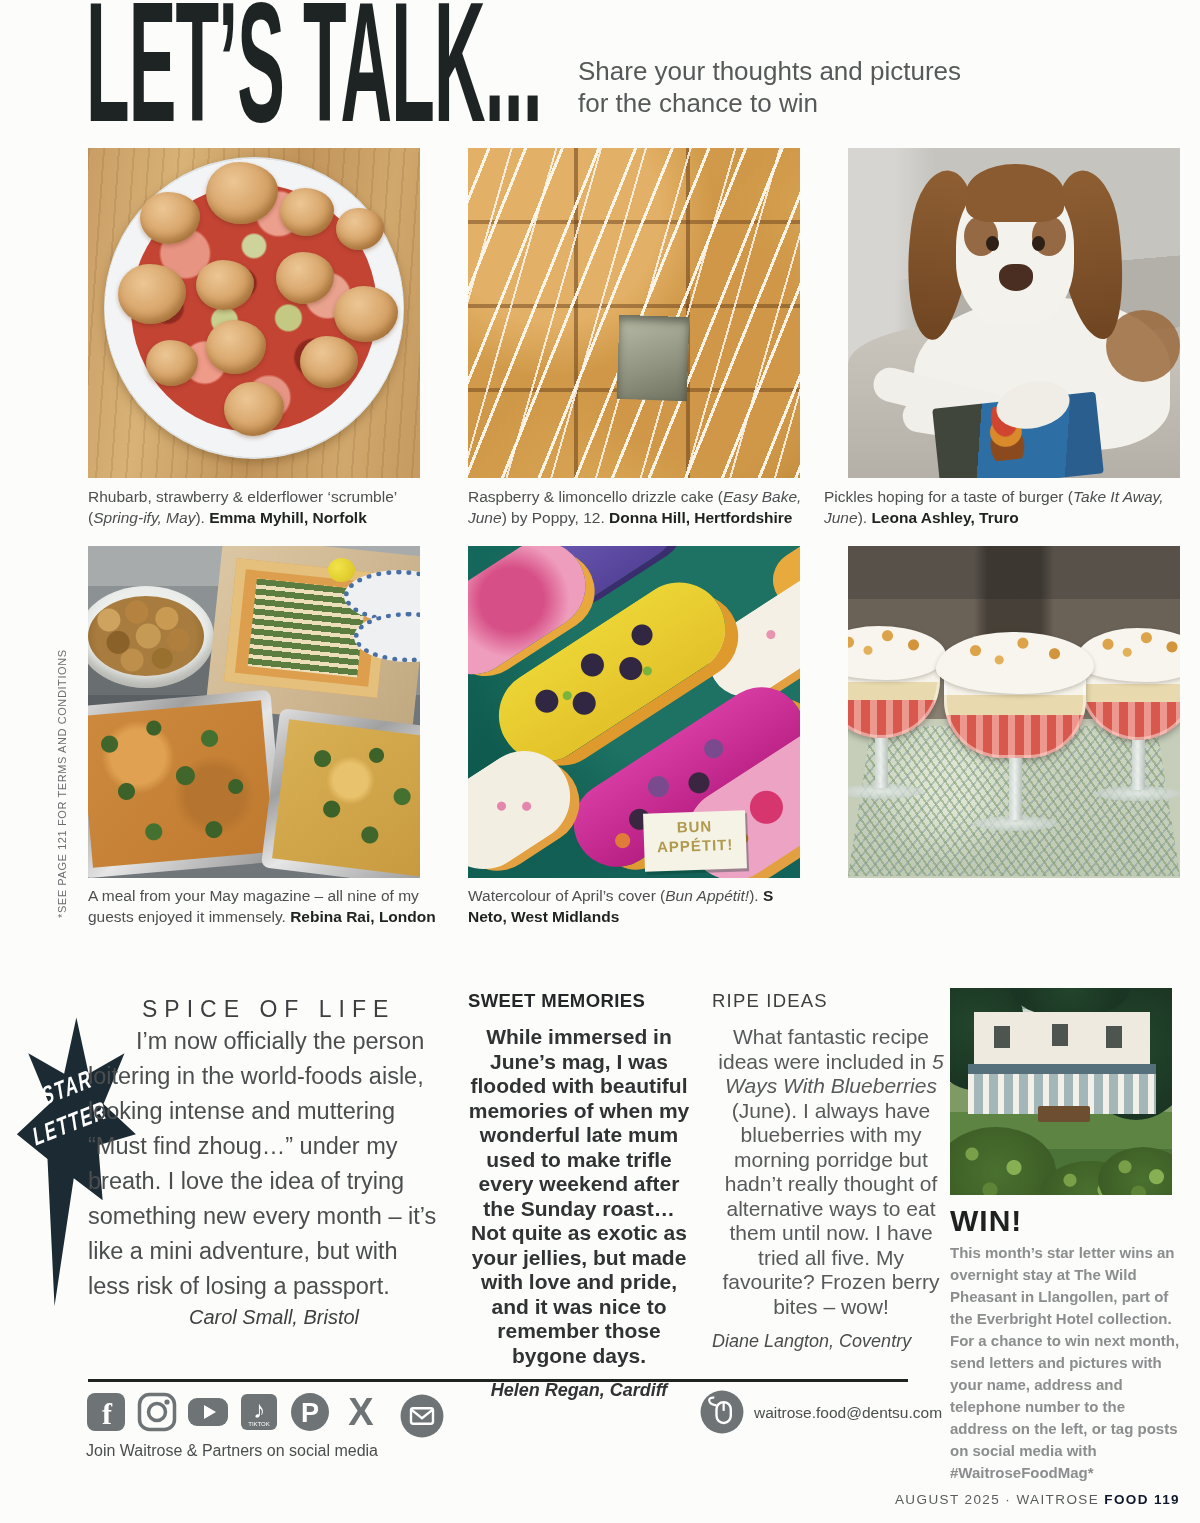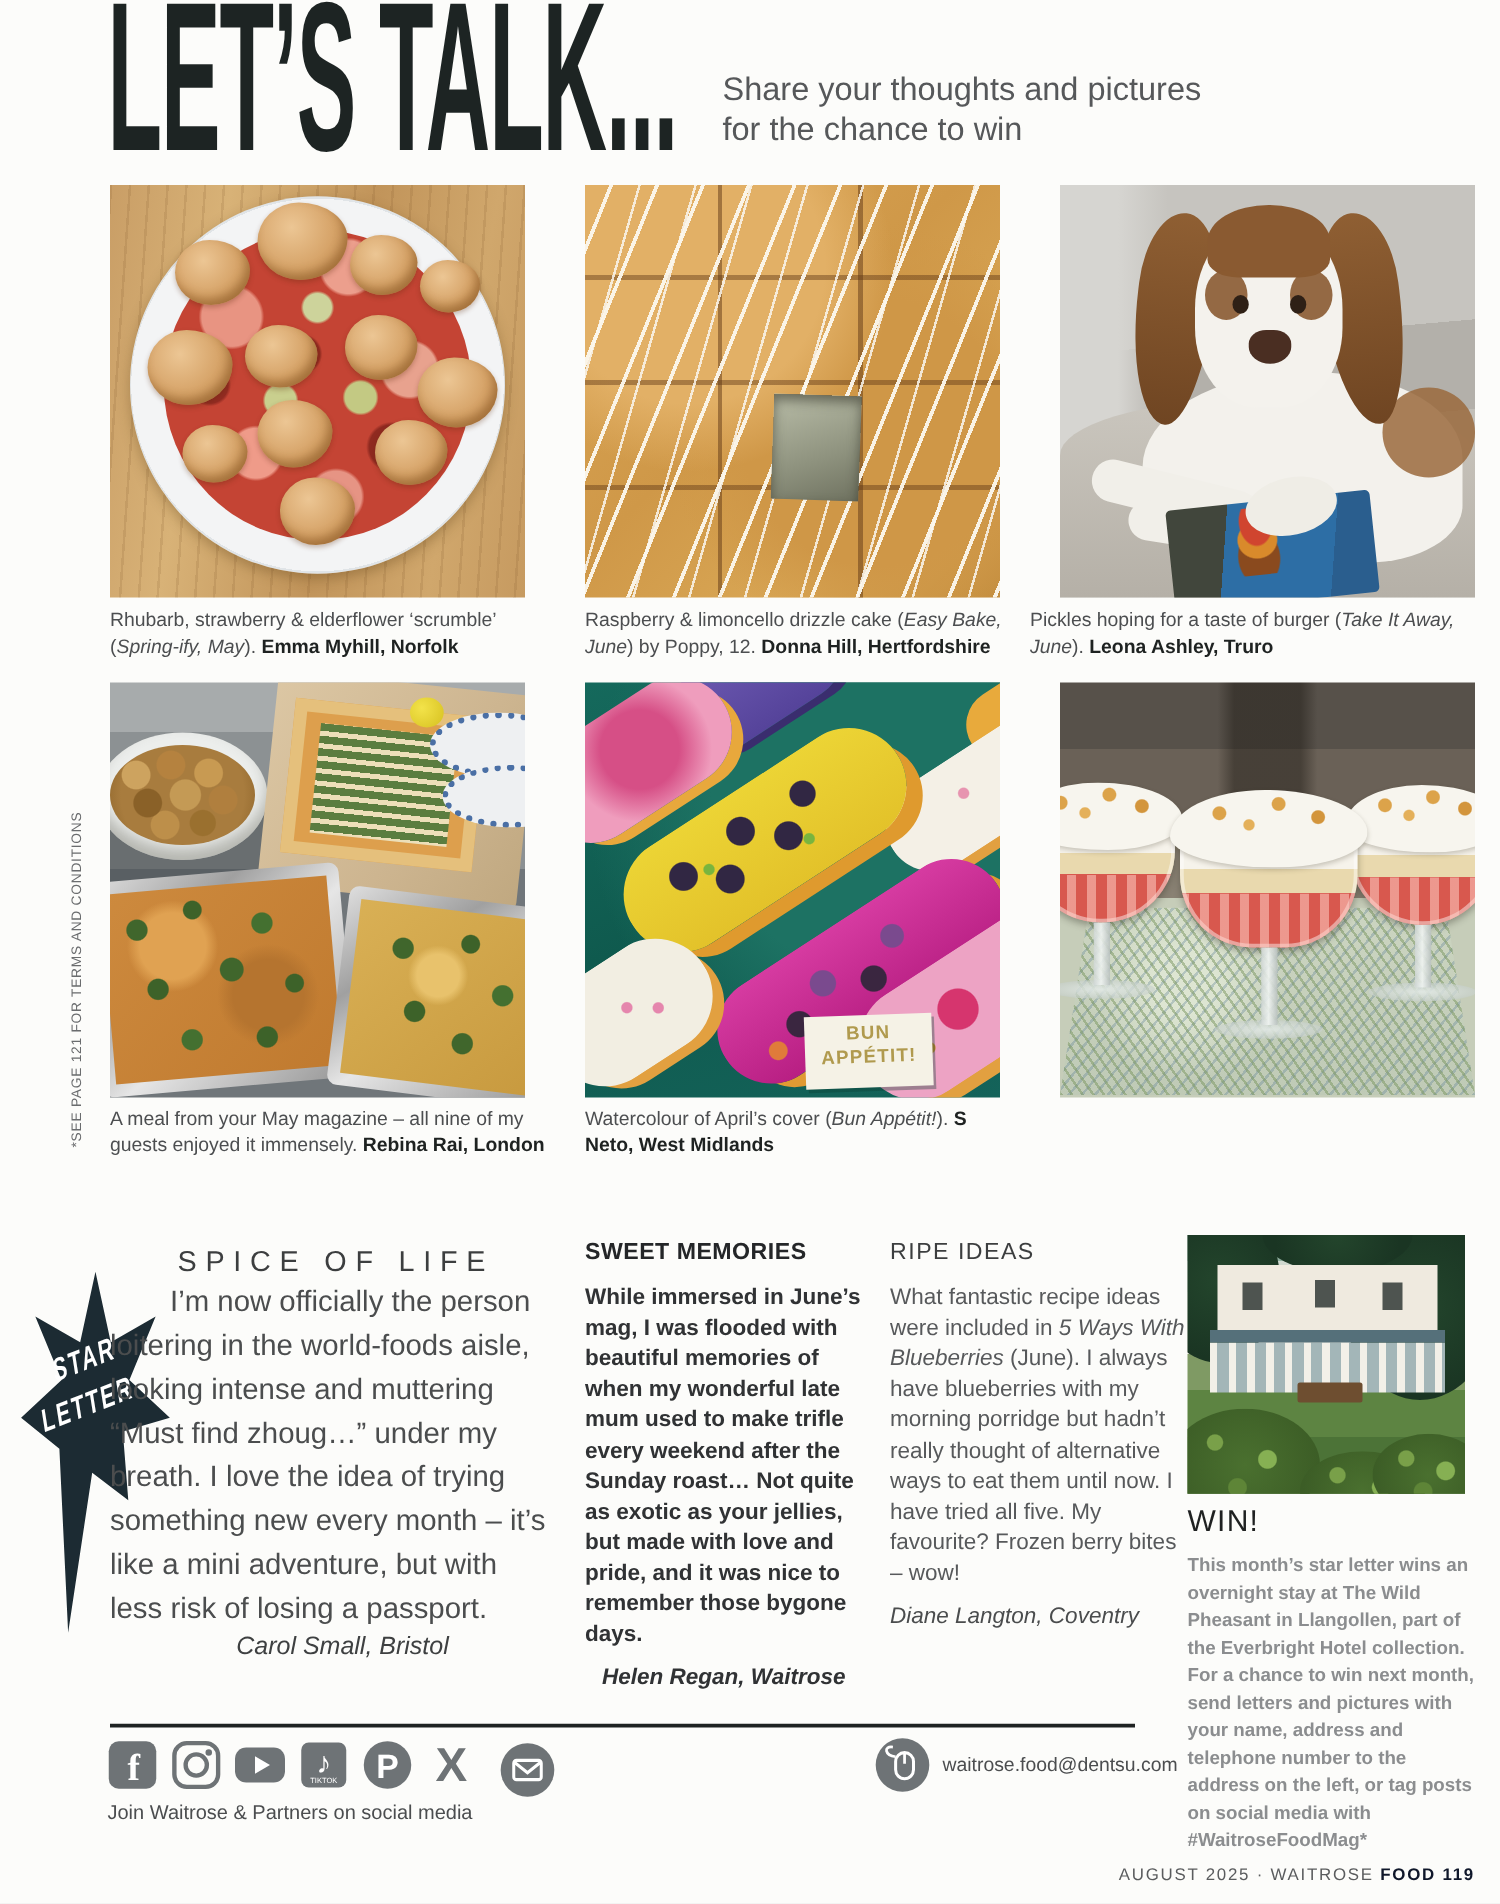--- a/index.html
+++ b/index.html
@@ -175,28 +175,28 @@
 
   
   .star-svg{position:absolute;left:2px;top:983px;width:140px;height:330px;}
   .l1-title{position:absolute;left:142px;top:996px;font-size:23px;letter-spacing:7px;color:#3c3e3f;}
   .l1-body{position:absolute;left:88px;top:1024px;width:354px;font-size:23.5px;line-height:35px;color:#4b4d4e;text-indent:48px;margin:0;}
   .l1-sign{position:absolute;left:100px;top:1306px;width:348px;text-align:center;font-style:italic;font-size:20px;color:#3e4041;}
   .lcol{position:absolute;top:990px;}
   .l2{left:468px;width:222px;} .l3{left:712px;width:238px;}
   .l-title{font-size:18.5px;font-weight:700;color:#242628;letter-spacing:.4px;margin:0 0 13px 0;}
   .l3 .l-title{font-weight:400;letter-spacing:1.2px;color:#3c3e3f;}
-  .l-body{font-size:18px;line-height:24.5px;margin:0;}
+  .l-body{font-size:21px;line-height:24.5px;margin:0;text-align:center;}
   .l2 .l-body{color:#303234;font-weight:700;}
   .l3 .l-body{color:#57595b;font-weight:400;}
   .l-sign{font-style:italic;font-size:18px;margin-top:12px;}
   .l2 .l-sign{text-align:center;font-weight:700;color:#303234;}
   .l3 .l-sign{color:#4a4c4d;}
 
-  .win-title{position:absolute;left:950px;top:1204px;font-size:24px;color:#1f2121;letter-spacing:1px;margin:0;font-weight:400;}
+  .win-title{position:absolute;left:950px;top:1204px;font-size:30px;color:#1f2121;letter-spacing:1px;margin:0;font-weight:700;}
   .win-body{position:absolute;left:950px;top:1242px;width:232px;font-size:15px;line-height:22px;font-weight:700;color:#8b8d8f;margin:0;}
 
   
   .divider{position:absolute;left:88px;top:1379px;width:820px;height:3px;background:#1f2322;}
   .social-row{position:absolute;left:86px;top:1392px;display:flex;gap:11px;align-items:center;}
   .social-row svg{display:block;}
   .social-caption{position:absolute;left:86px;top:1442px;font-size:16px;color:#4b4d4f;}
   .circ-ic{position:absolute;}
   .address{position:absolute;left:455px;top:1394px;font-size:15.5px;line-height:22px;color:#4a4c4d;}
   .address .it{font-style:italic;color:#3f4143;}
@@ -336,21 +336,21 @@
     <text x="33" y="110" transform="rotate(-14 70 95)" fill="#ffffff" font-size="19" font-weight="bold" letter-spacing="2" font-family="Liberation Sans, sans-serif">LETTER</text>
   </svg>
 
   <div class="l1-title">SPICE OF LIFE</div>
   <p class="l1-body">I’m now officially the person loitering in the world-foods aisle, looking intense and muttering “Must find zhoug…” under my breath. I love the idea of trying something new every month – it’s like a mini adventure, but with less risk of losing a passport.</p>
   <div class="l1-sign">Carol Small, Bristol</div>
 
   <div class="lcol l2">
     <h3 class="l-title">SWEET MEMORIES</h3>
     <p class="l-body">While immersed in June’s mag, I was flooded with beautiful memories of when my wonderful late mum used to make trifle every weekend after the Sunday roast… Not quite as exotic as your jellies, but made with love and pride, and it was nice to remember those bygone days.</p>
-    <div class="l-sign">Helen Regan, Waitrose</div>
+    <div class="l-sign">Helen Regan, Cardiff</div>
   </div>
 
   <div class="lcol l3">
     <h3 class="l-title">RIPE IDEAS</h3>
     <p class="l-body"><span>What fantastic recipe ideas were included in </span><i>5 Ways With Blueberries</i><span> (June). I always have blueberries with my morning porridge but hadn’t really thought of alternative ways to eat them until now. I have tried all five. My favourite? Frozen berry bites – wow!</span></p>
     <div class="l-sign">Diane Langton, Coventry</div>
   </div>
 
   <div class="win-photo">
     <div class="tree" style="left:-26px;top:-28px;width:100px;height:130px;"></div>

